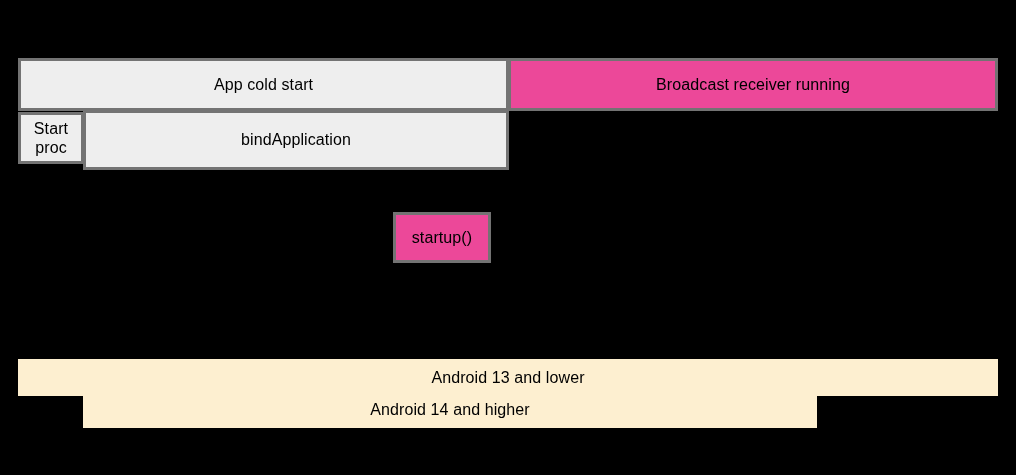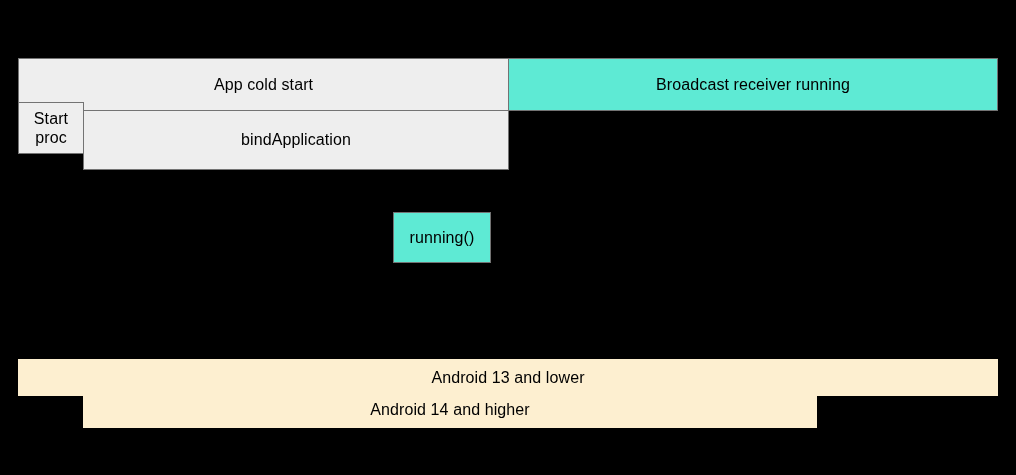--- a/index.html
+++ b/index.html
@@ -23,32 +23,32 @@
     align-items: center;
     justify-content: center;
     text-align: center;
     color: #000000;
     font-size: 16px;
     line-height: 1.2;
     letter-spacing: 0.1px;
     white-space: pre-line;
   }
   .bordered {
-    border: 1px solid #737373;
+    border: 3px solid #737373;
   }
   .gray   { background: #eeeeee; }
-  .blue   { background: #5eead4; }
+  .blue   { background: #ec4899; }
   .yellow { background: #fdefd0; }
 
   
   #box-app-cold-start      { left: 18px;  top: 58px;  width: 491px; height: 53px; }
   #box-broadcast-receiver  { left: 508px; top: 58px;  width: 490px; height: 53px; }
 
   
-  #box-start-proc          { left: 18px;  top: 102px; width: 66px;  height: 52px; }
+  #box-start-proc          { left: 18px;  top: 112px; width: 66px;  height: 52px; }
   #box-bind-application    { left: 83px;  top: 110px; width: 426px; height: 60px; }
 
   
   #box-framework-code      { left: 83px;  top: 161px; width: 209px; height: 51px; }
   #box-app-startup-code    { left: 291px; top: 161px; width: 218px; height: 51px; }
 
   
   #box-oncreate            { left: 393px; top: 212px; width: 98px;  height: 51px; }
 
   
@@ -64,19 +64,19 @@
 
   <div class="box bordered blue" id="box-broadcast-receiver">Broadcast receiver running</div>
 
   <div class="box bordered gray" id="box-start-proc">Start
 proc</div>
 
   <div class="box bordered gray" id="box-bind-application">bindApplication</div>
 
 
 
-  <div class="box bordered blue" id="box-oncreate">running()</div>
+  <div class="box bordered blue" id="box-oncreate">startup()</div>
 
   <div class="box yellow" id="bar-android-13-lower">Android 13 and lower</div>
 
   <div class="box yellow" id="bar-android-14-higher">Android 14 and higher</div>
 
 </div>
 
 </body></html>

